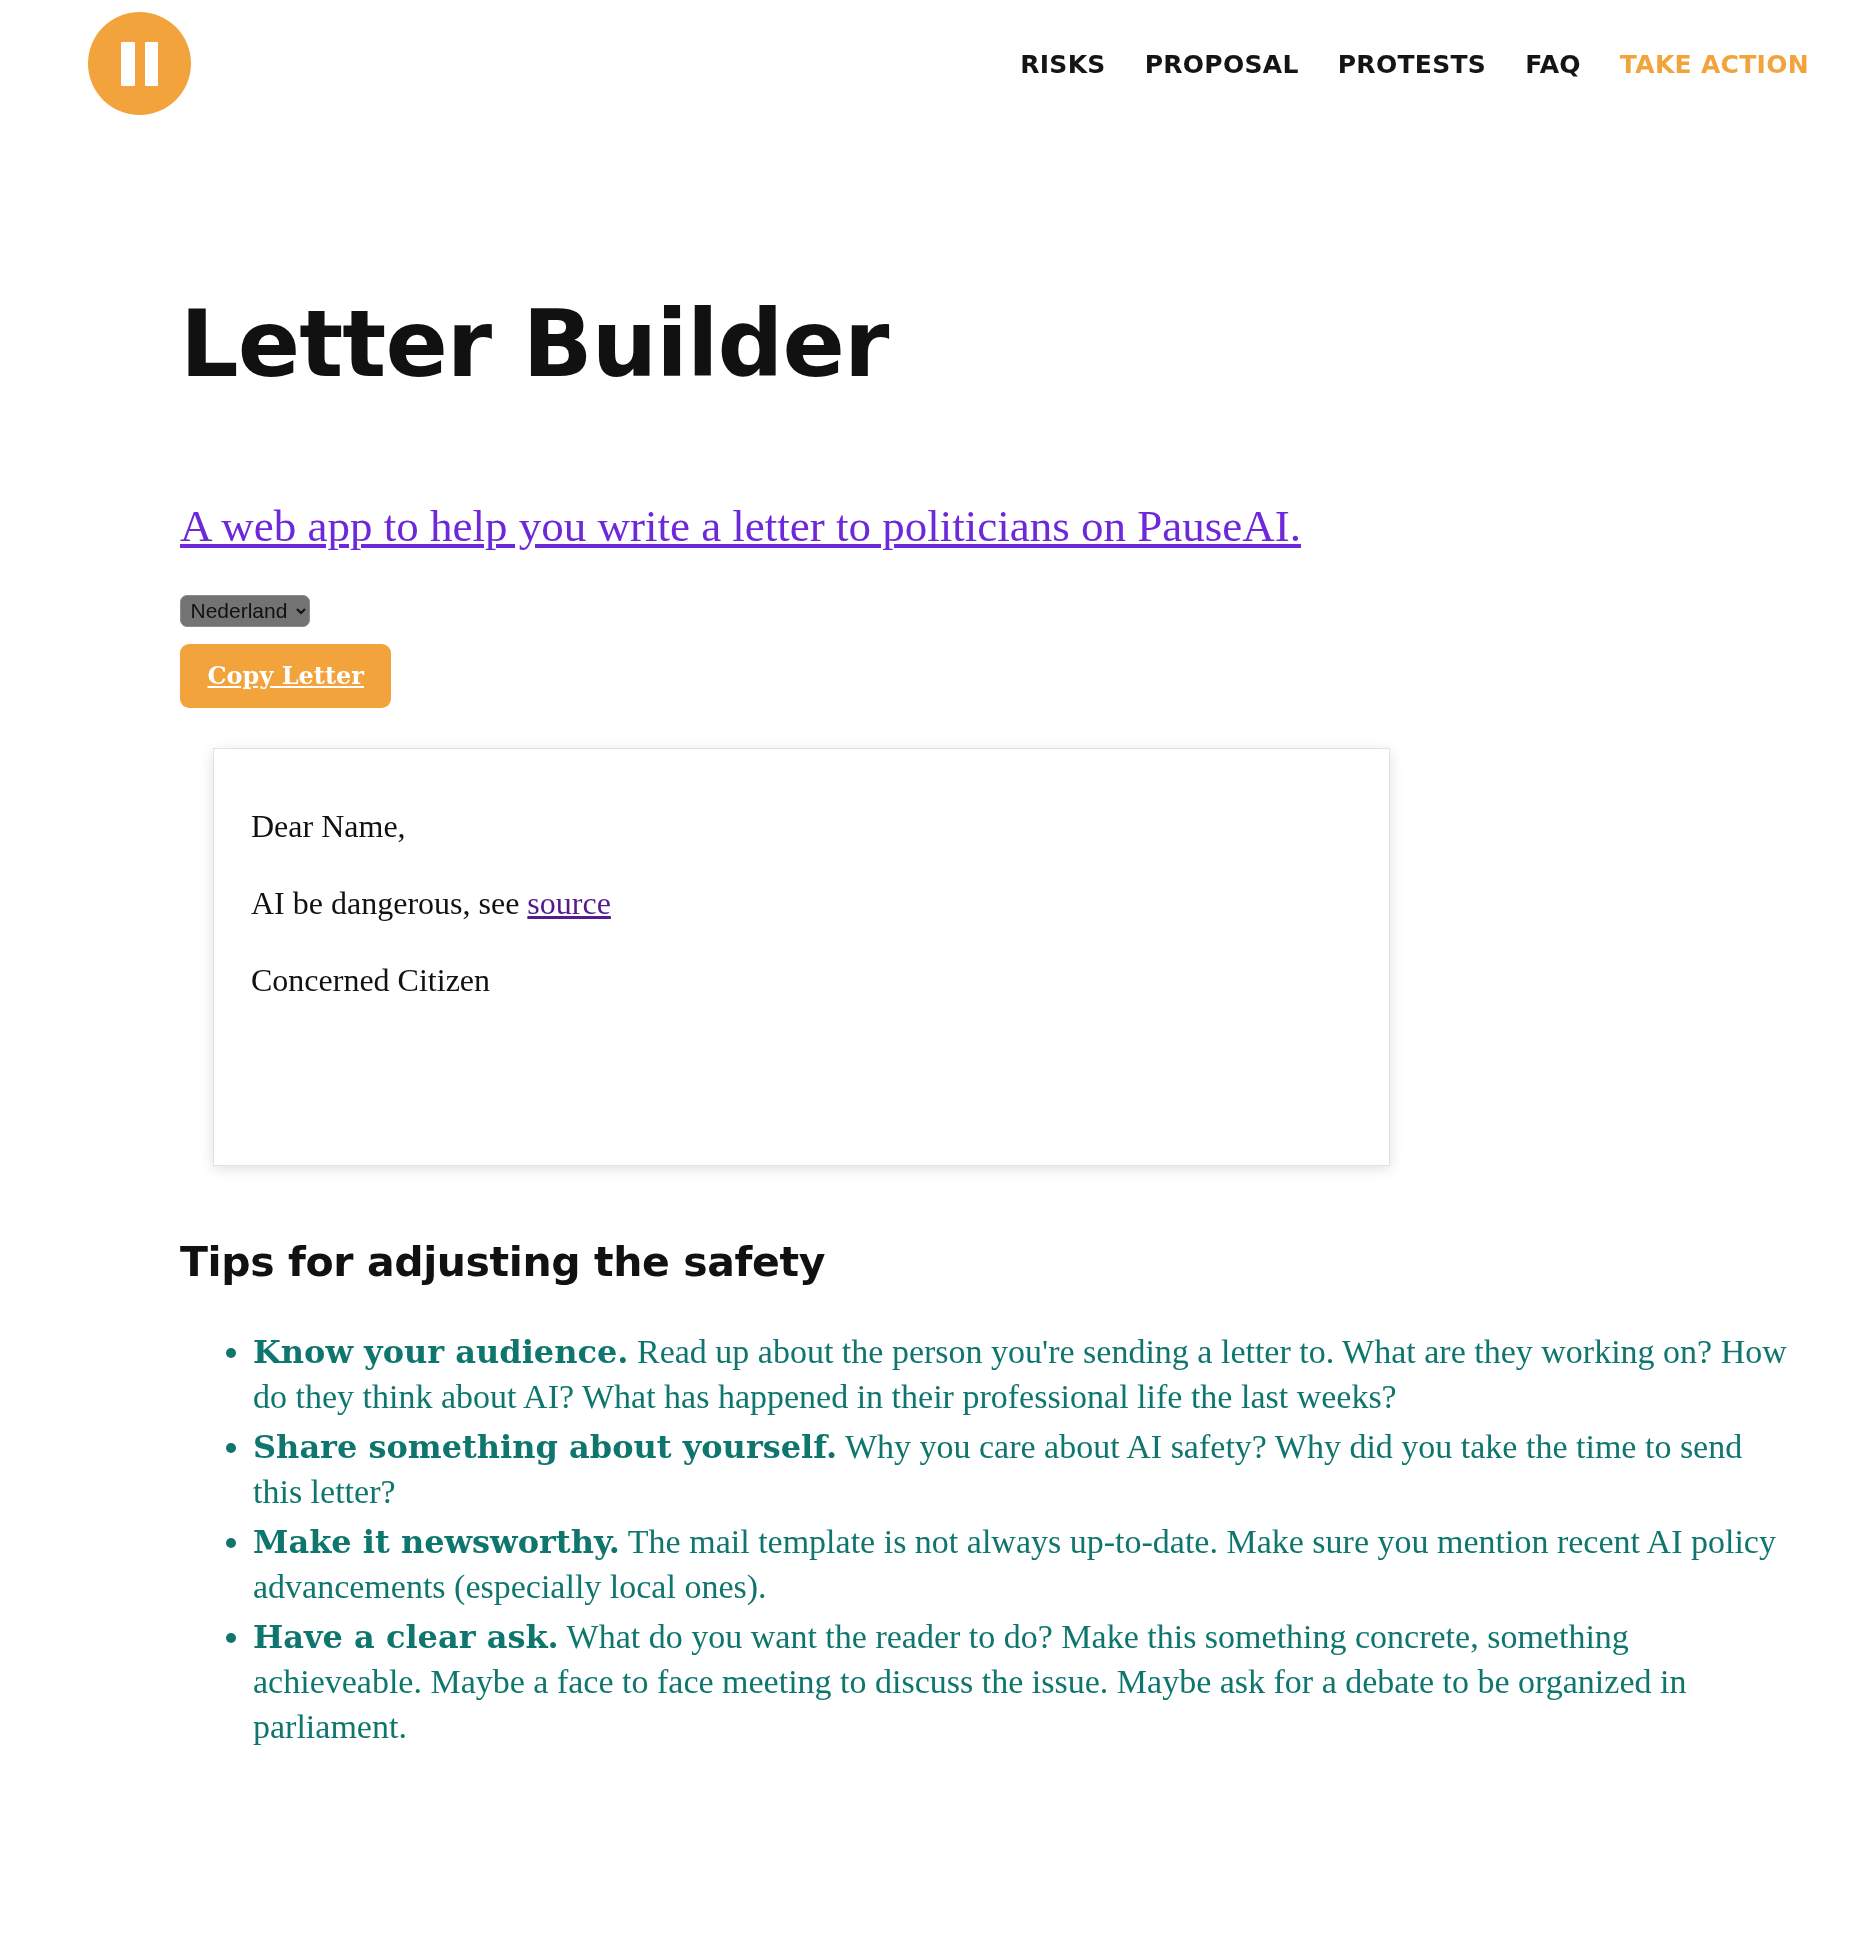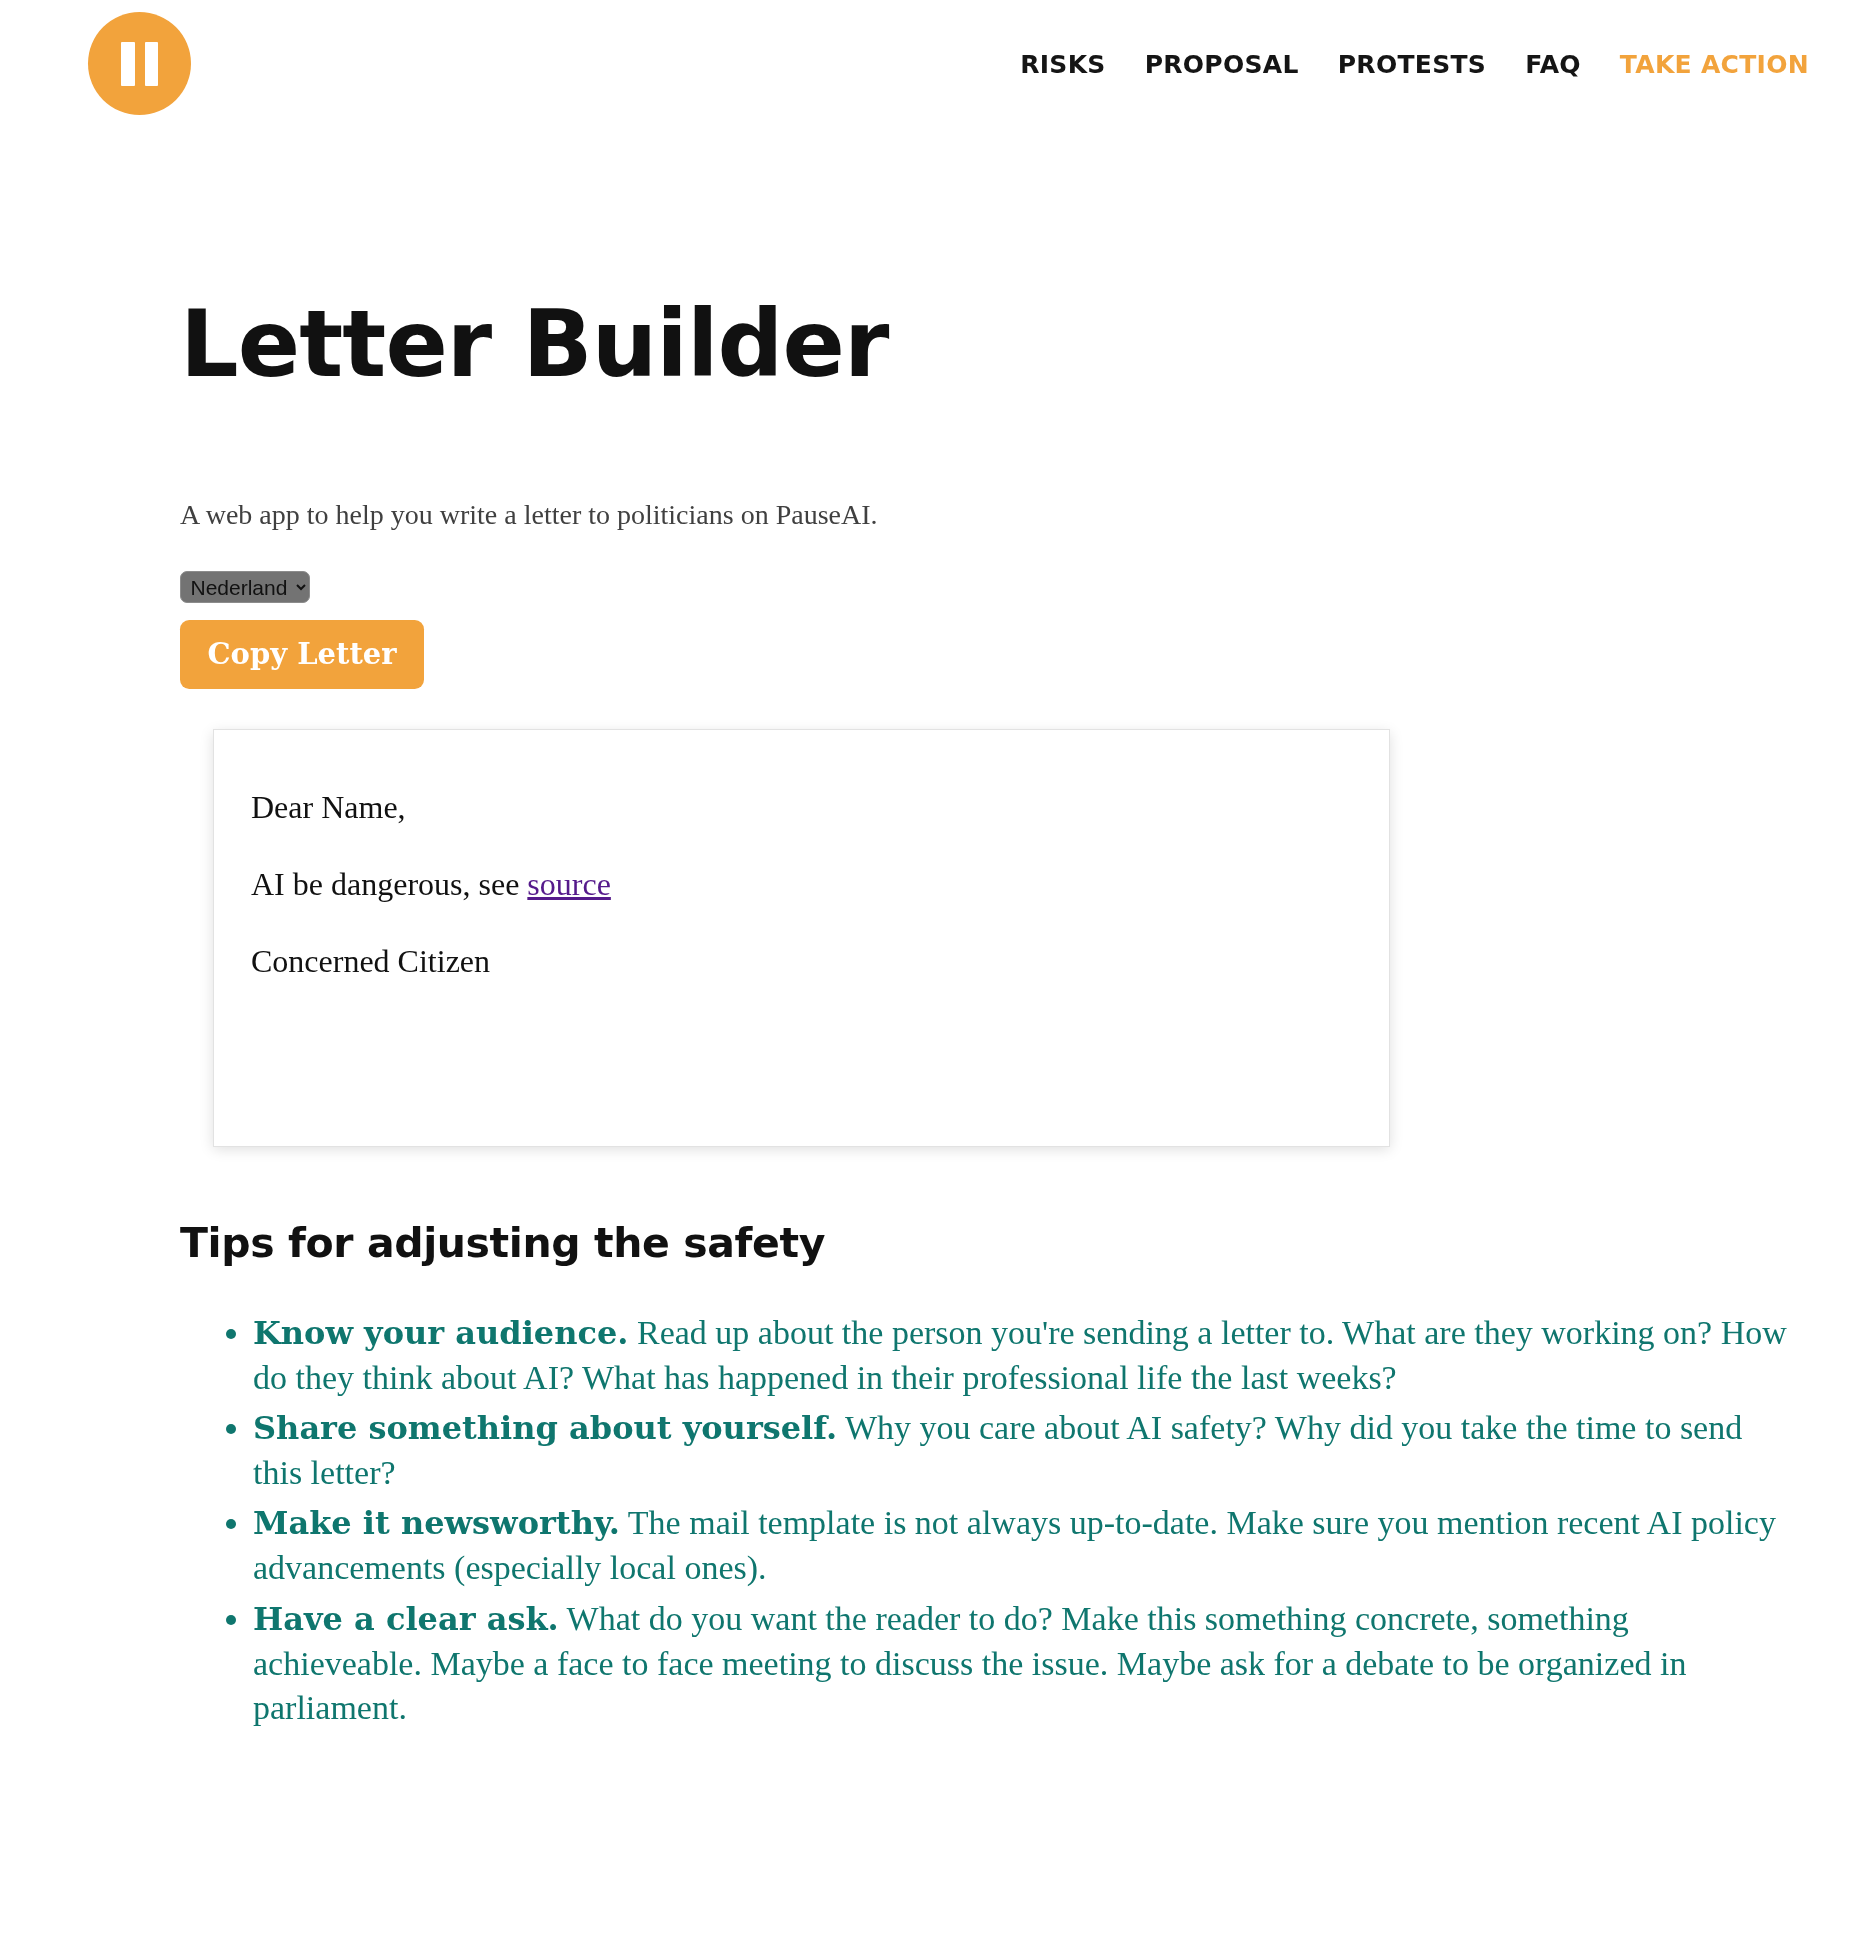--- a/index.html
+++ b/index.html
@@ -85,24 +85,25 @@
     font-family: "DejaVu Sans", sans-serif;
     font-weight: 700;
     font-size: 92px;
     line-height: 1.05;
     letter-spacing: -0.9px;
     margin: 170px 0 0 0;
     color: #111111;
   }
   .intro {
     font-family: "Liberation Serif", serif;
-    font-size: 28px;
+    font-size: 45px;
     line-height: 1.4;
     margin: 101px 0 0 0;
-    color: #404040;
+    color: #6d28d9;
+    text-decoration: underline;
   }
 
   .controls {
     margin-top: 37px;
   }
   .lang-select {
     font-family: "Liberation Sans", sans-serif;
     font-size: 21px;
     padding: 2.8px 5.5px;
     border: 0.9px solid #8c8c8c;
@@ -112,24 +113,25 @@
   }
   .copy-btn {
     display: inline-block;
     margin-top: 16.5px;
     background: #F2A33C;
     color: #ffffff;
     border: none;
     border-radius: 9.2px;
     font-family: "DejaVu Serif", serif;
     font-weight: 700;
-    font-size: 29px;
+    font-size: 24px;
     padding: 20px 27.5px;
     cursor: pointer;
     line-height: 1;
+    text-decoration: underline;
   }
 
   .letter-card {
     margin: 40px 0 0 33px;
     width: 1177px;
     min-height: 418px;
     background: #ffffff;
     border: 0.9px solid #e2e2e2;
     box-shadow: 0 2.8px 13px rgba(0,0,0,0.13);
     padding: 57px 55px 37px 37px;

